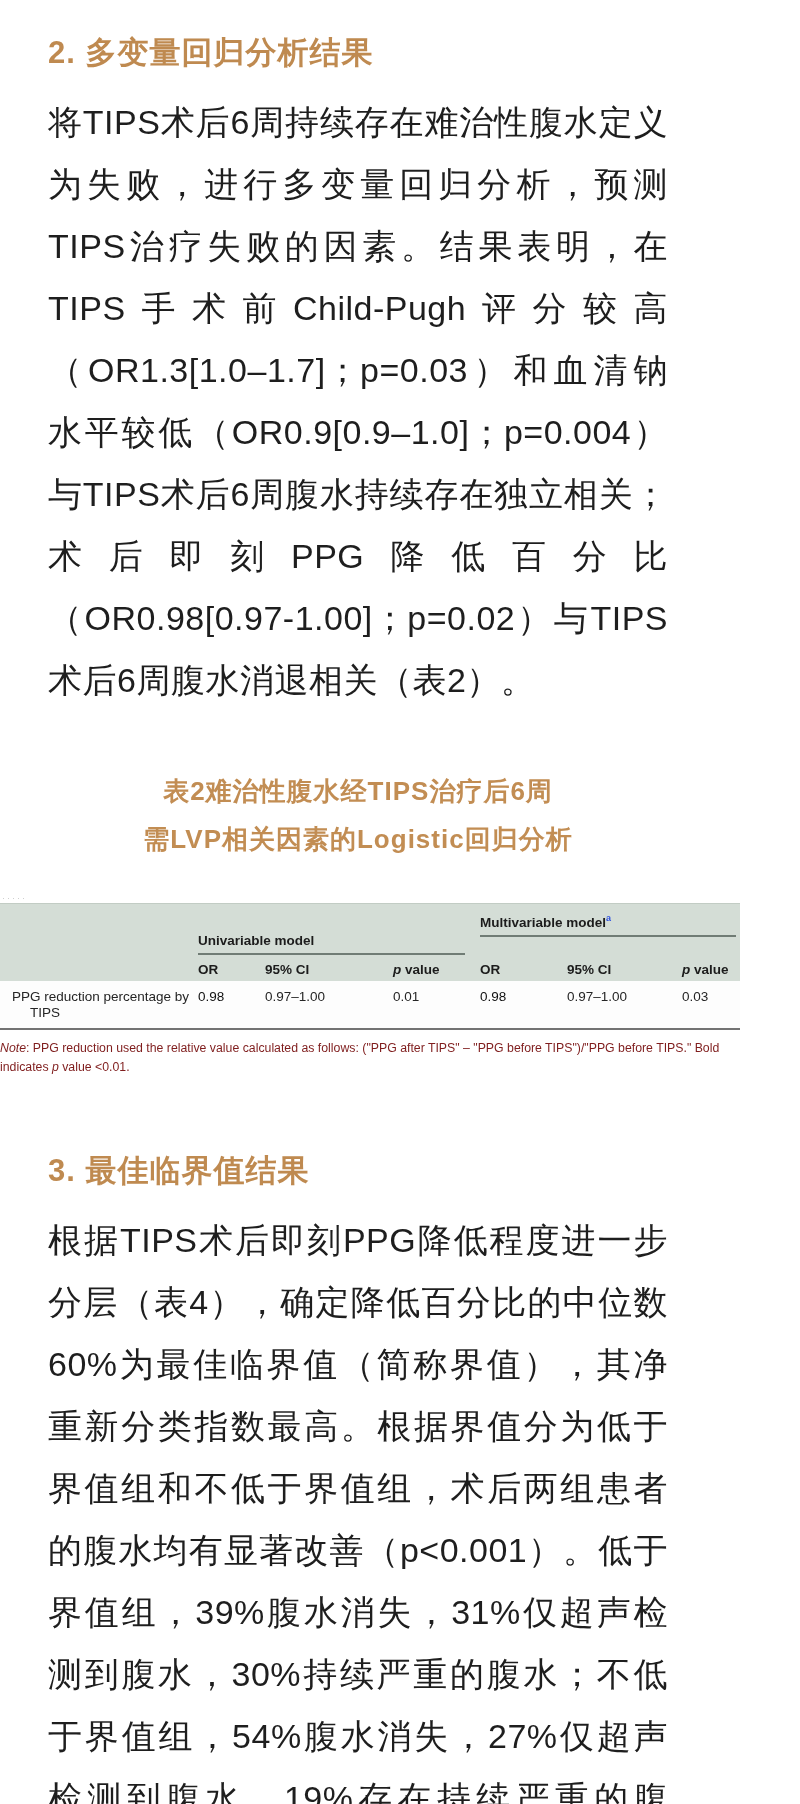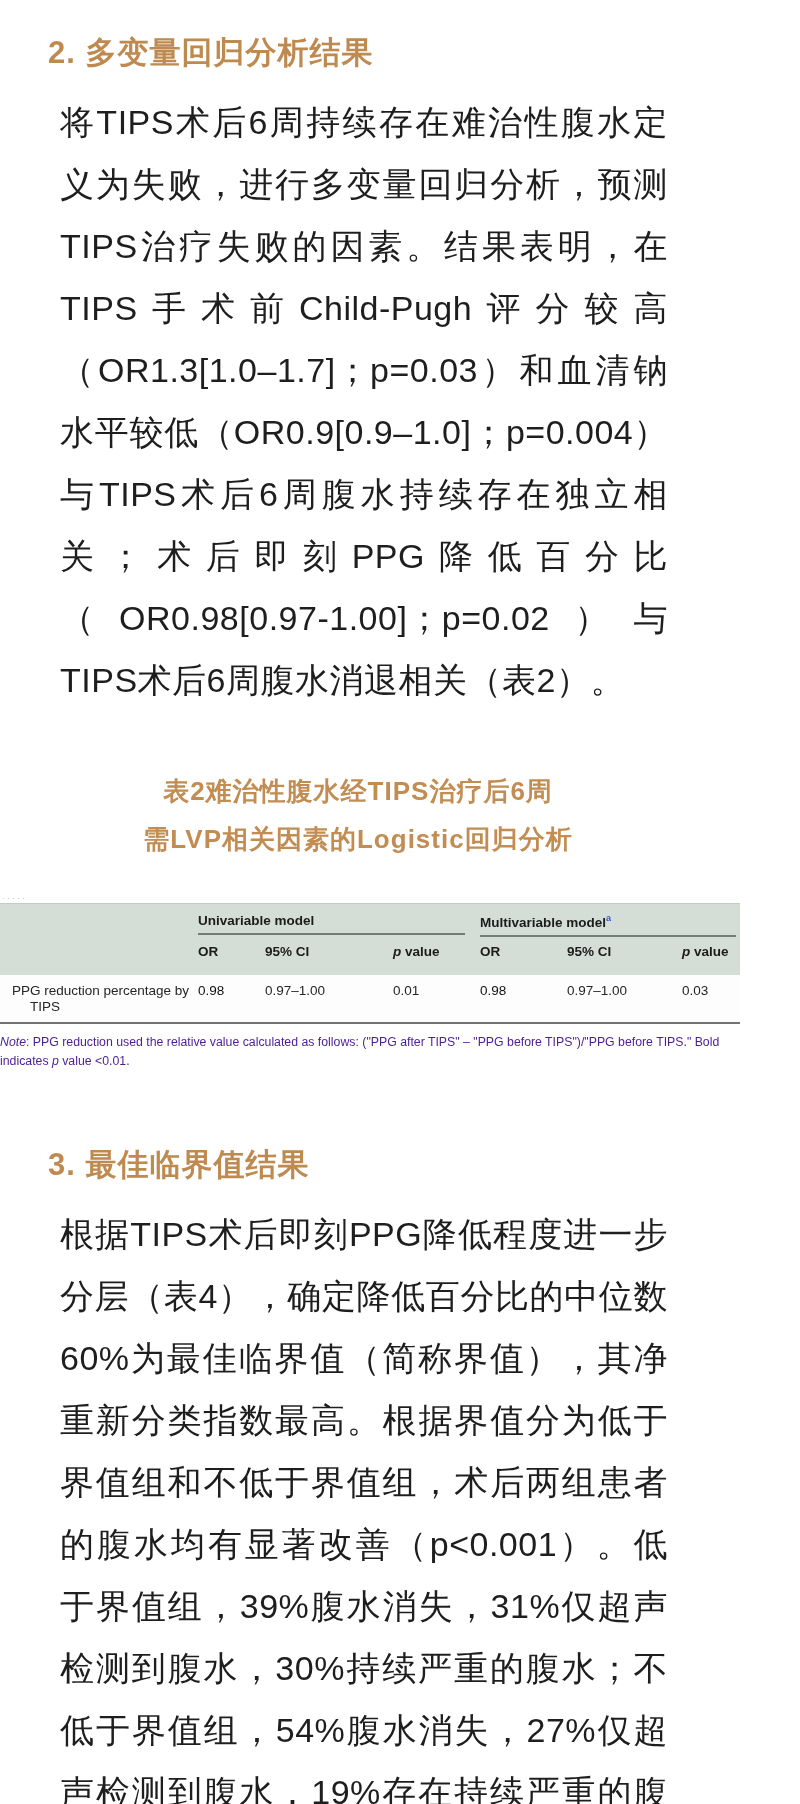--- a/index.html
+++ b/index.html
@@ -18,21 +18,21 @@
     margin: 0 48px;
     padding-top: 33px;
     font-size: 31px;
     line-height: 40px;
     font-weight: bold;
     color: #BF8A50;
     letter-spacing: 1px;
   }
   .sec-heading.h3 { padding-top: 74px; }
   .body-para {
-    margin: 18px 48px 0 60px;
+    margin: 18px 48px 0 48px;
     font-size: 34px;
     line-height: 62px;
     color: #1E1E1E;
     text-align: justify;
     text-justify: inter-character;
     letter-spacing: 0.5px;
   }
   .tbl-caption {
     margin-top: 56px;
     text-align: center;
@@ -67,31 +67,31 @@
     grid-template-columns: 198px 282px 260px;
   }
   .g-inner {
     display: block;
     border-bottom: 2px solid #707C75;
     padding-bottom: 5px;
     font-weight: bold;
     font-size: 13.5px;
     color: #1c1c1c;
   }
-  .g1 { margin-right: 15px; }
+  .g1 { margin-right: 15px; margin-top: 20px; }
   .g2 { margin-right: 4px; }
   .sup-blue {
     color: #2F52E0;
     font-size: 9px;
     font-weight: bold;
   }
   .j-row2 {
     display: grid;
     grid-template-columns: 198px 67px 128px 87px 87px 115px 58px;
-    padding: 7px 0 16px 0;
+    padding: 7px 0 4px 0;
     font-size: 13.5px;
     font-weight: bold;
     color: #1c1c1c;
     border-radius: 14px;
   }
   .j-data {
     display: grid;
     grid-template-columns: 198px 67px 128px 87px 87px 115px 58px;
     padding: 8px 0 7px 0;
     font-size: 13.5px;
@@ -99,21 +99,21 @@
     background: #fdfdfd;
     border-bottom: 2px solid #737373;
   }
   .row-label { padding-left: 12px; line-height: 16px; }
   .row-label .l2 { padding-left: 18px; }
   .cell-bold { font-weight: normal; color: #111111; }
   .j-note {
     margin-top: 9px;
     font-size: 12.3px;
     line-height: 19px;
-    color: #4c1d95;
+    color: #7f1d1d;
   }
   .j-note sup { font-size: 9px; }
 </style>
 </head>
 <body>
 
 <div class="article">
 
   <div class="sec-heading">2. 多变量回归分析结果</div>
 

